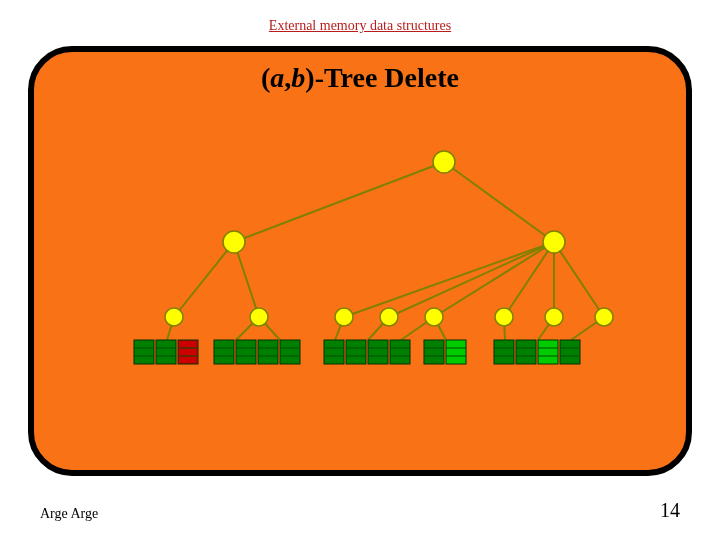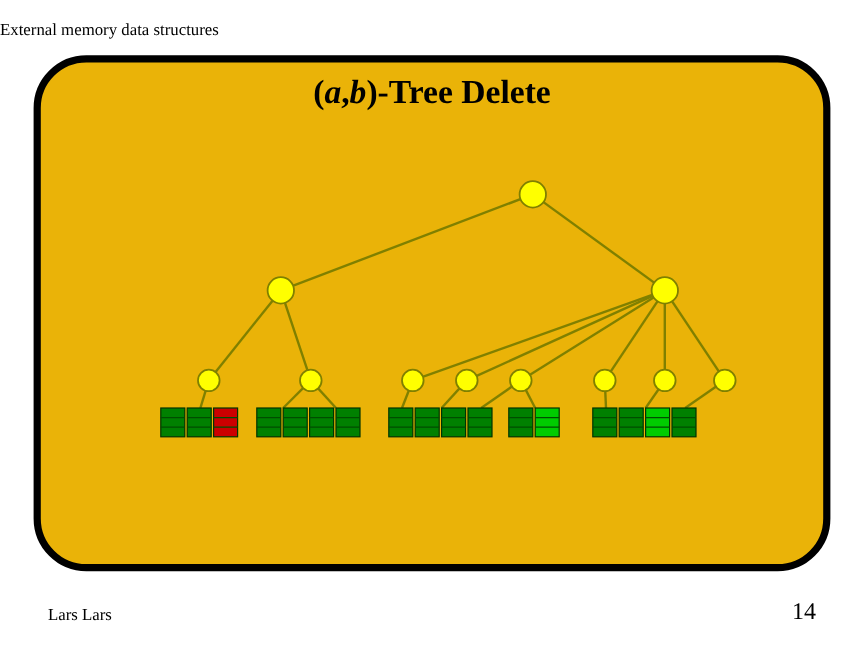--- a/index.html
+++ b/index.html
@@ -14,33 +14,35 @@
     position: relative;
     width: 720px;
     height: 540px;
     background: #fff;
   }
   .header {
     position: absolute;
     top: 18px;
     left: 0;
     width: 100%;
+    text-align: center;
     font-size: 14px;
-    color: #000000;
+    color: #b91c1c;
+    text-decoration: underline;
   }
   .frame {
     position: absolute;
     left: 28px;
     top: 46px;
     width: 664px;
     height: 430px;
     border: 6px solid #000;
     border-radius: 44px;
     box-sizing: border-box;
-    background: #eab308;
+    background: #f97316;
   }
   .title {
     position: absolute;
     top: 10px;
     left: 0;
     width: 100%;
     text-align: center;
     font-size: 28px;
     font-weight: bold;
     color: #000;
@@ -159,15 +161,15 @@
           <rect x="504" y="198" width="20" height="24" fill="#00cc00" stroke="#003300" stroke-width="1"></rect>
           <line x1="504" y1="206" x2="524" y2="206" stroke="#004d00" stroke-width="1"></line>
           <line x1="504" y1="214" x2="524" y2="214" stroke="#004d00" stroke-width="1"></line>
           <rect x="526" y="198" width="20" height="24" fill="#008000" stroke="#003300" stroke-width="1"></rect>
           <line x1="526" y1="206" x2="546" y2="206" stroke="#004d00" stroke-width="1"></line>
           <line x1="526" y1="214" x2="546" y2="214" stroke="#004d00" stroke-width="1"></line>
         </svg>
     </div>
   </div>
 
-  <div class="author">Lars Lars</div>
+  <div class="author">Arge Arge</div>
   <div class="pagenum">14</div>
 </div>
 
 </body></html>

